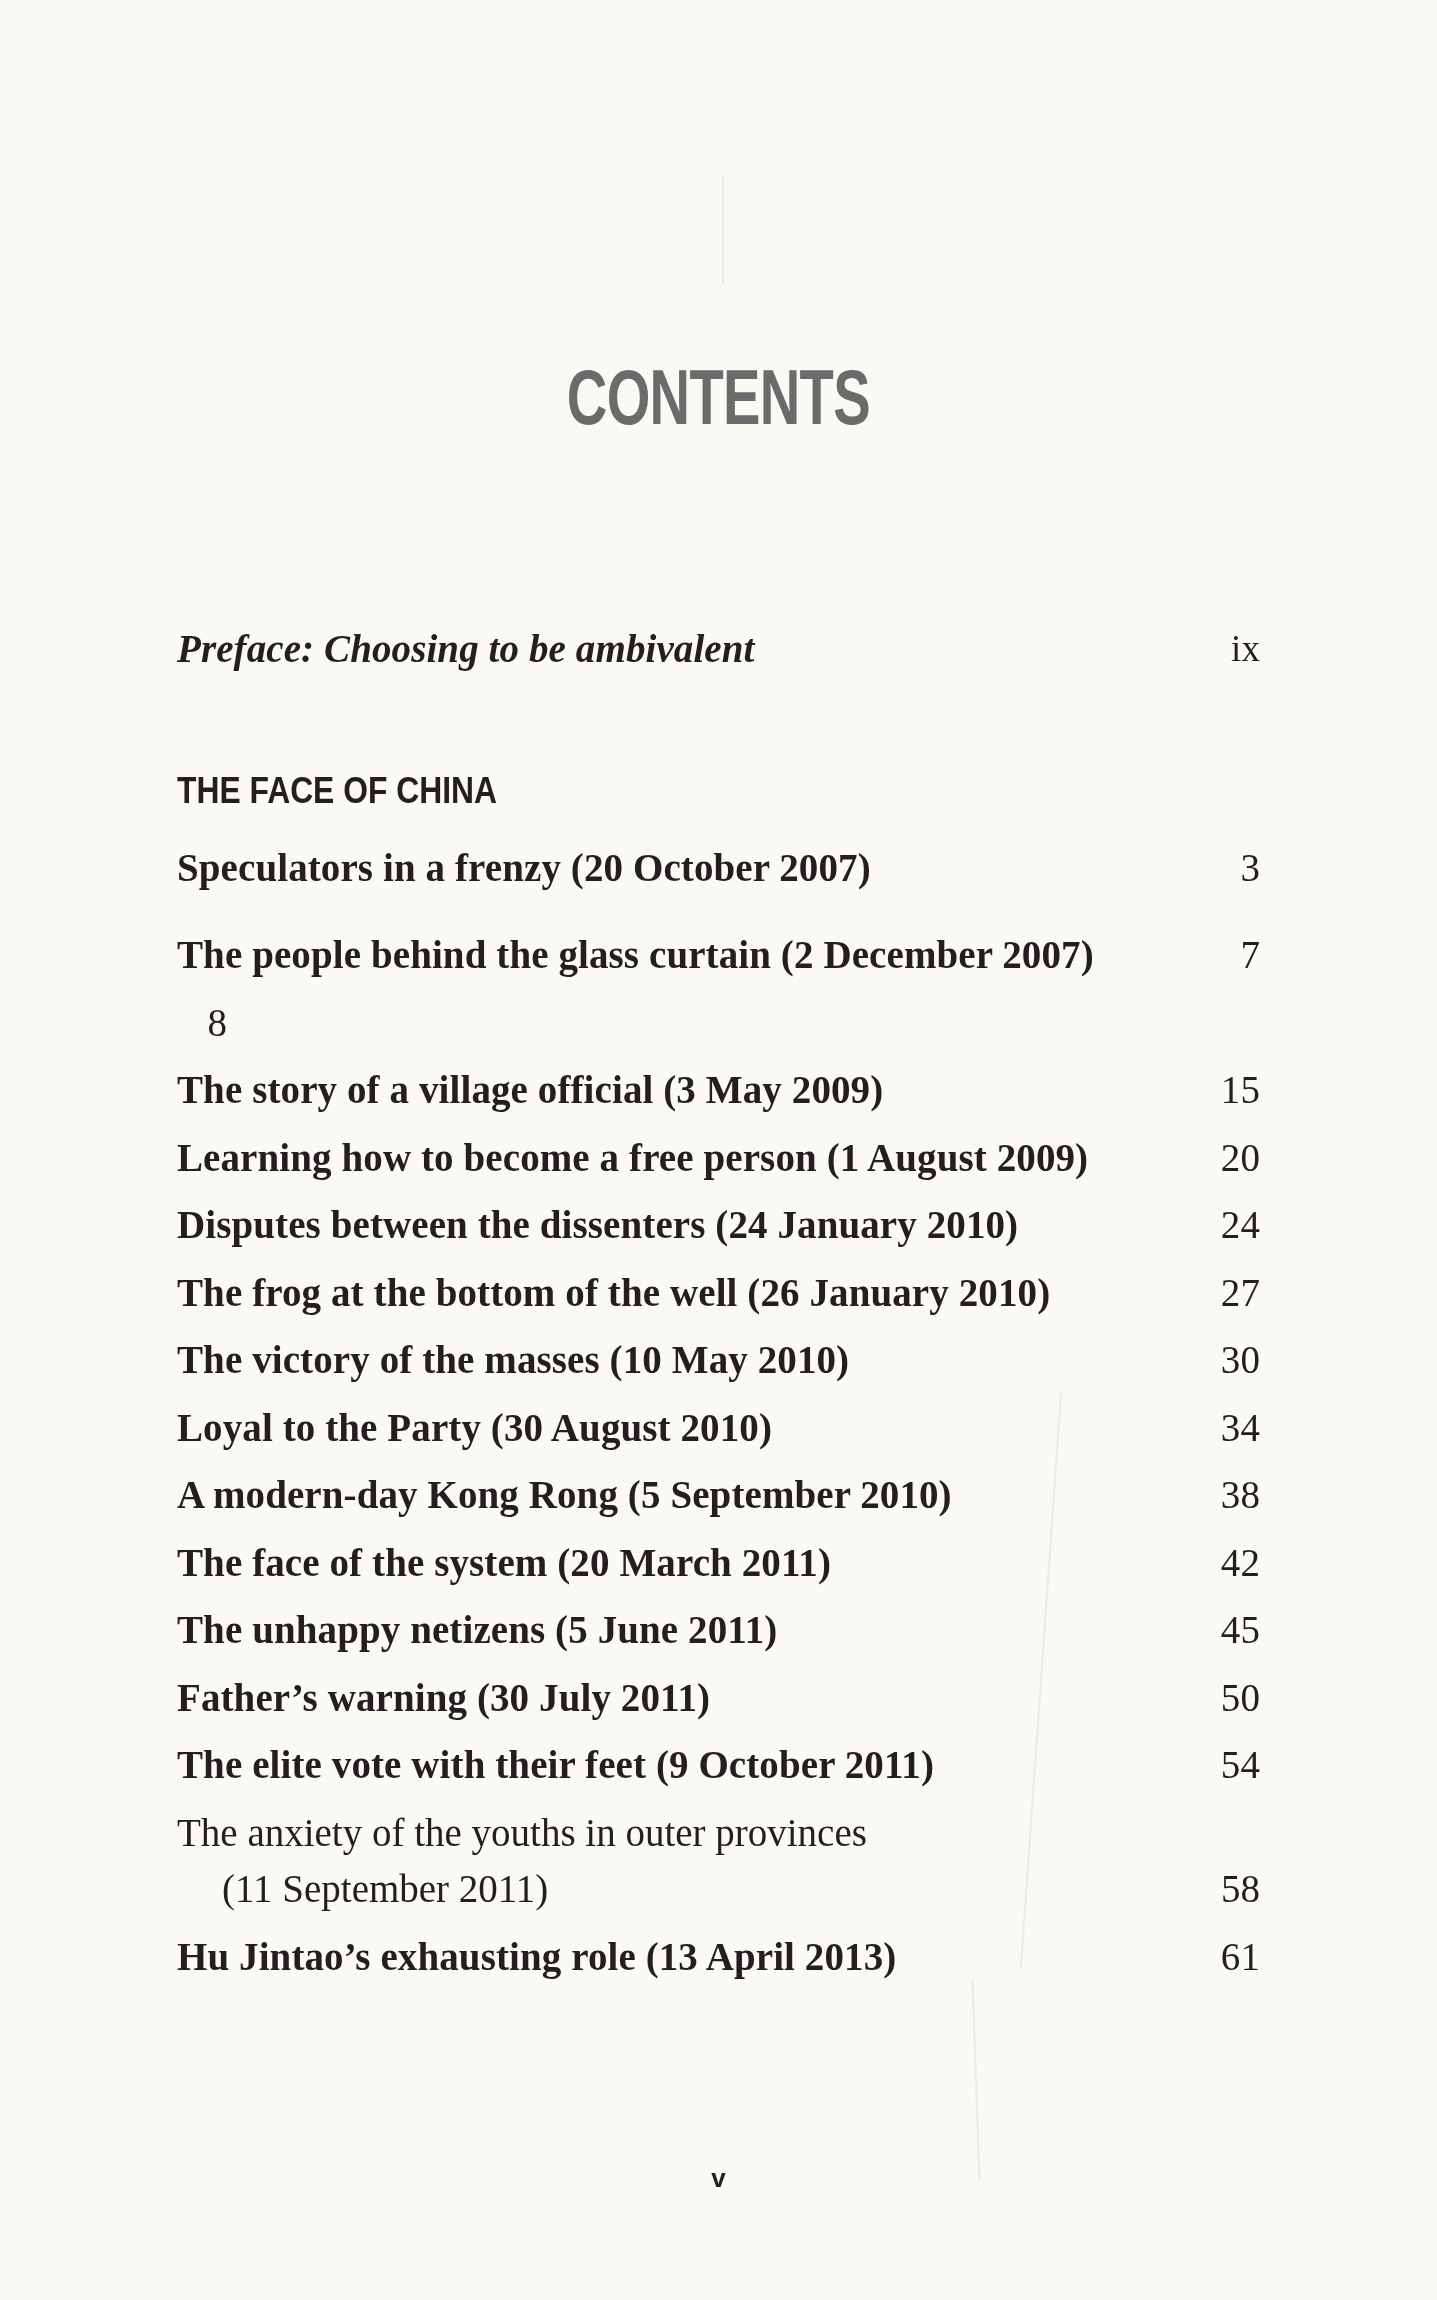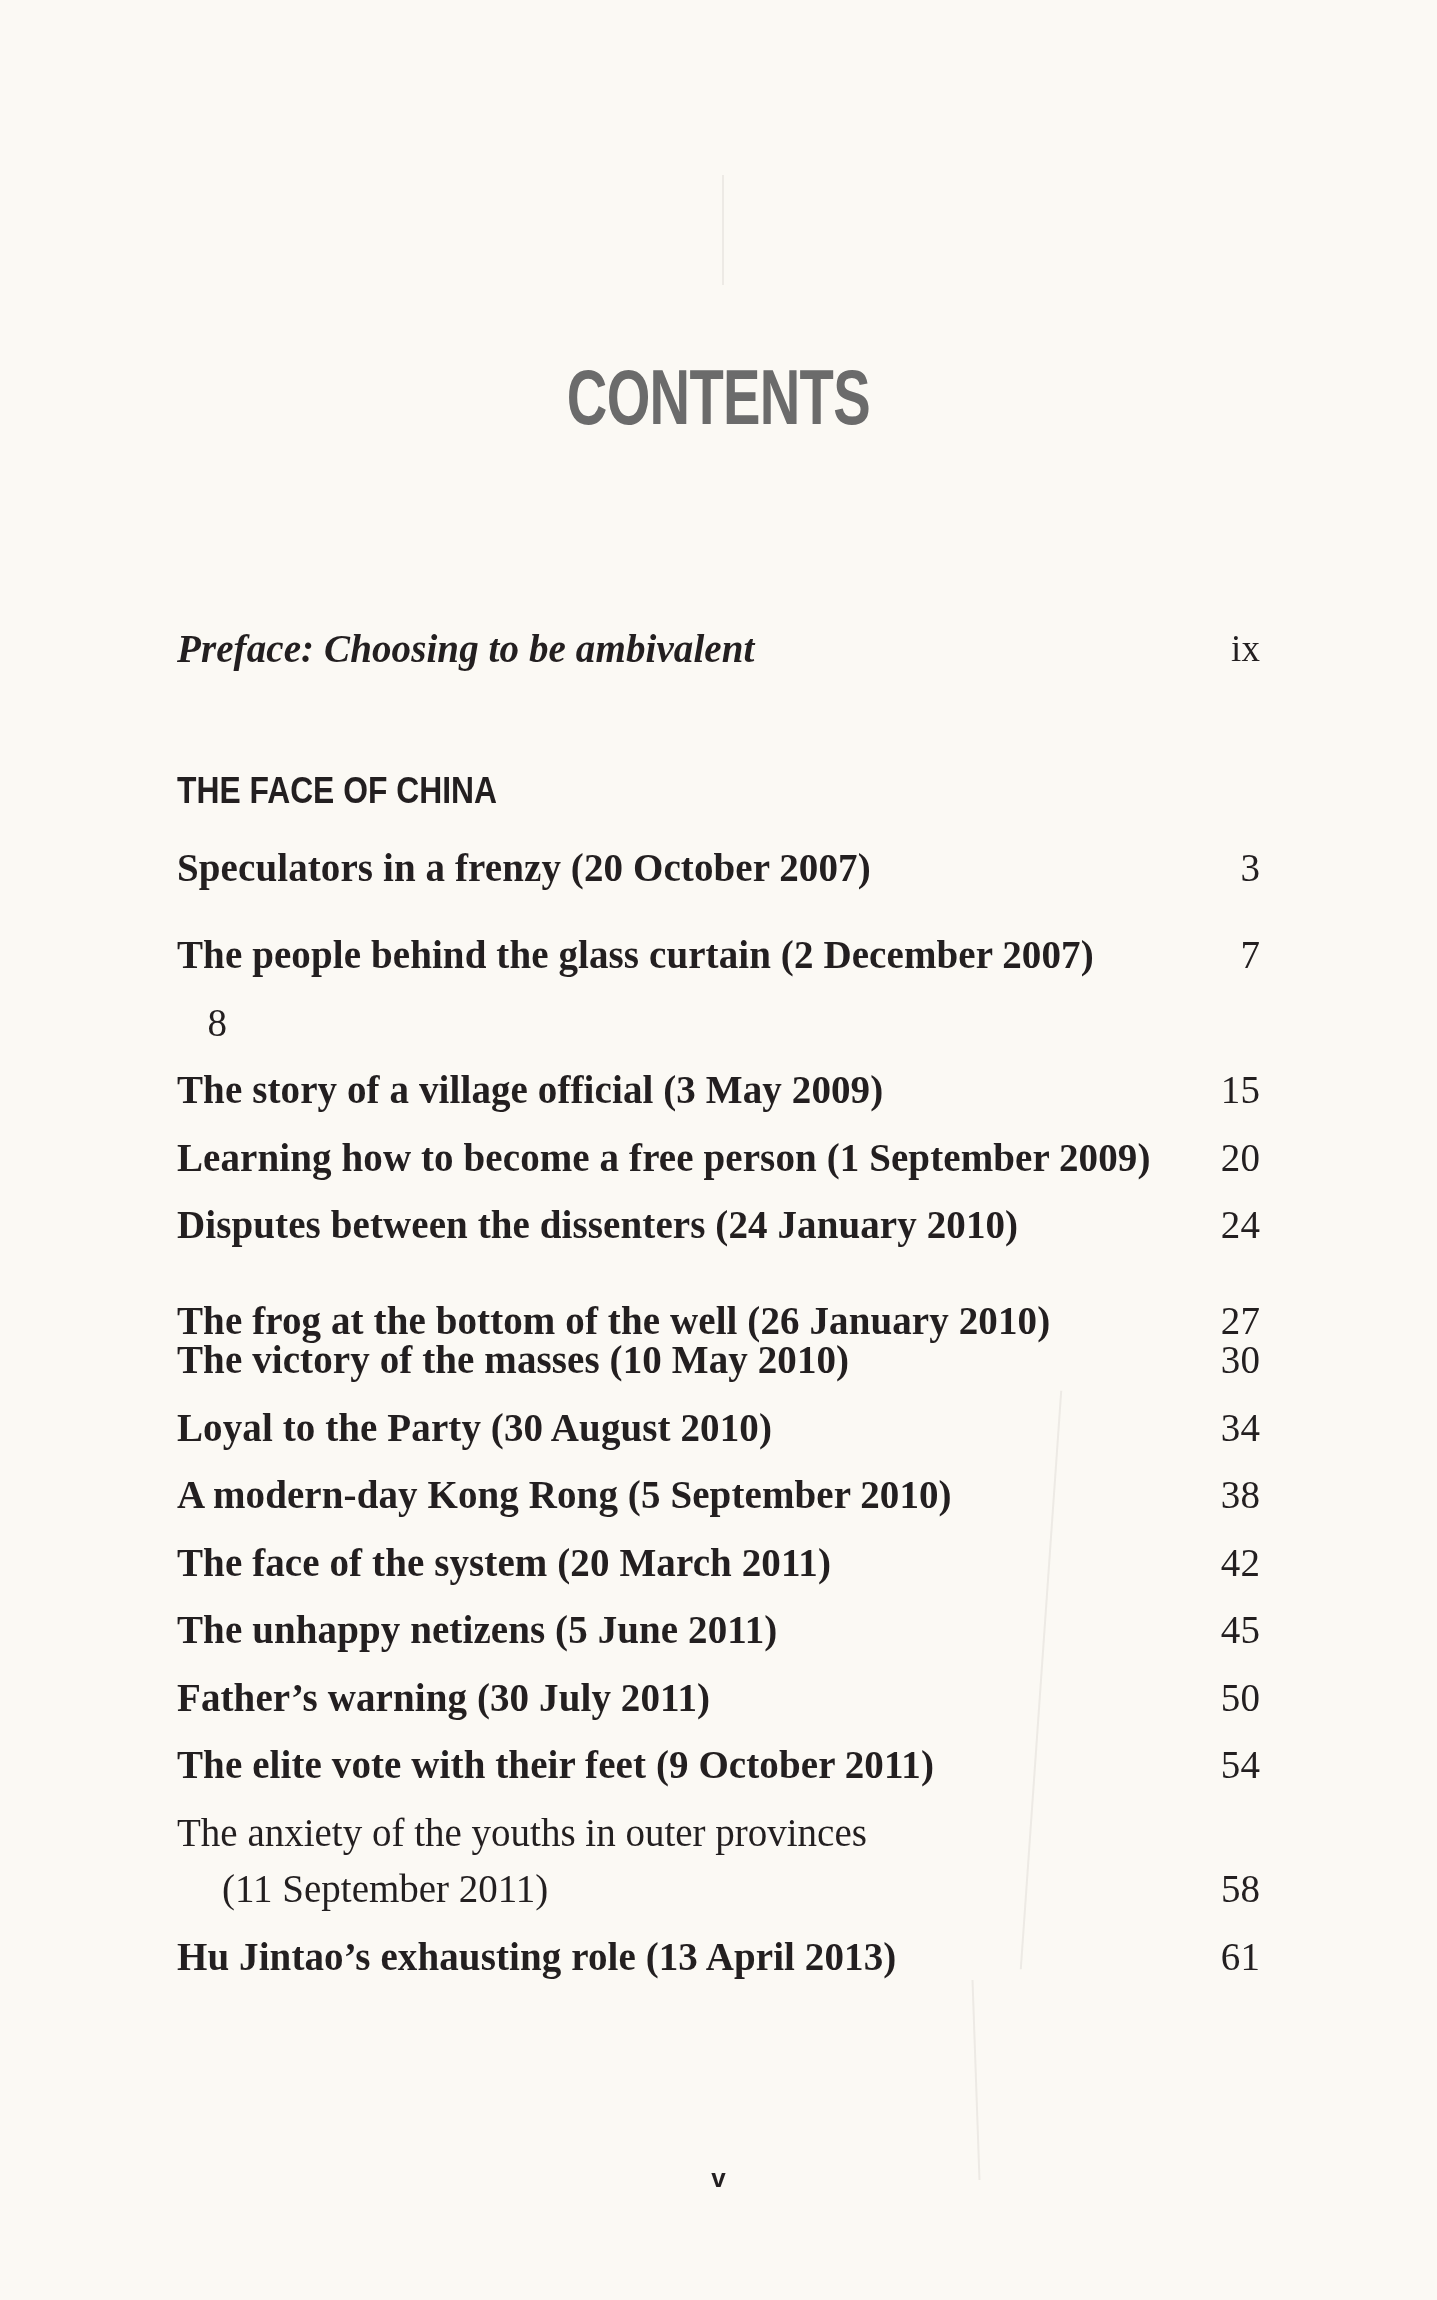--- a/index.html
+++ b/index.html
@@ -119,28 +119,28 @@
     <span class="page-num">7</span>
   </div>
   <div class="row" style="top:1000px;">
     <span class="page-num">8</span>
   </div>
   <div class="row" style="top:1067px;">
     <span class="label">The story of a village official (3 May 2009)</span>
     <span class="page-num">15</span>
   </div>
   <div class="row" style="top:1135px;">
-    <span class="label">Learning how to become a free person (1 September 2009)</span>
+    <span class="label">Learning how to become a free person (1 August 2009)</span>
     <span class="page-num">20</span>
   </div>
   <div class="row" style="top:1202px;">
     <span class="label">Disputes between the dissenters (24 January 2010)</span>
     <span class="page-num">24</span>
   </div>
-  <div class="row" style="top:1270px;margin-top:28px;">
+  <div class="row" style="top:1270px;">
     <span class="label">The frog at the bottom of the well (26 January 2010)</span>
     <span class="page-num">27</span>
   </div>
   <div class="row" style="top:1337px;">
     <span class="label">The victory of the masses (10 May 2010)</span>
     <span class="page-num">30</span>
   </div>
   <div class="row" style="top:1405px;">
     <span class="label">Loyal to the Party (30 August 2010)</span>
     <span class="page-num">34</span>

